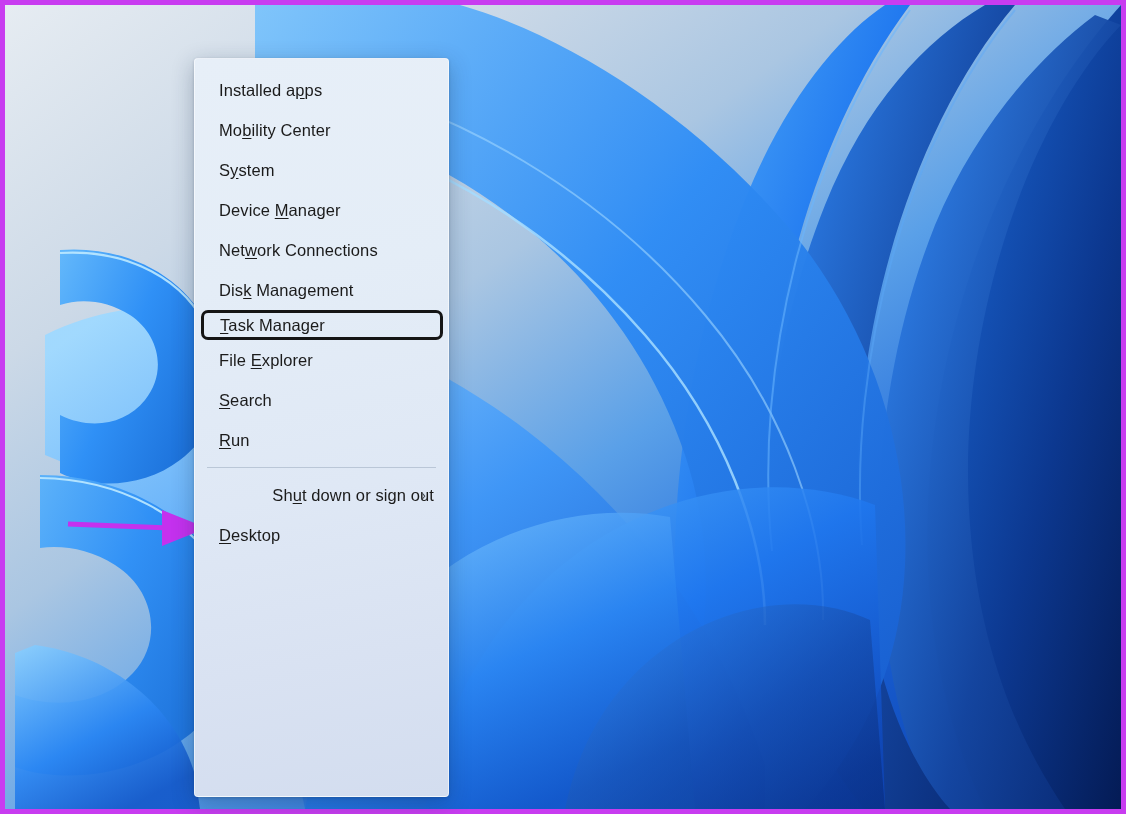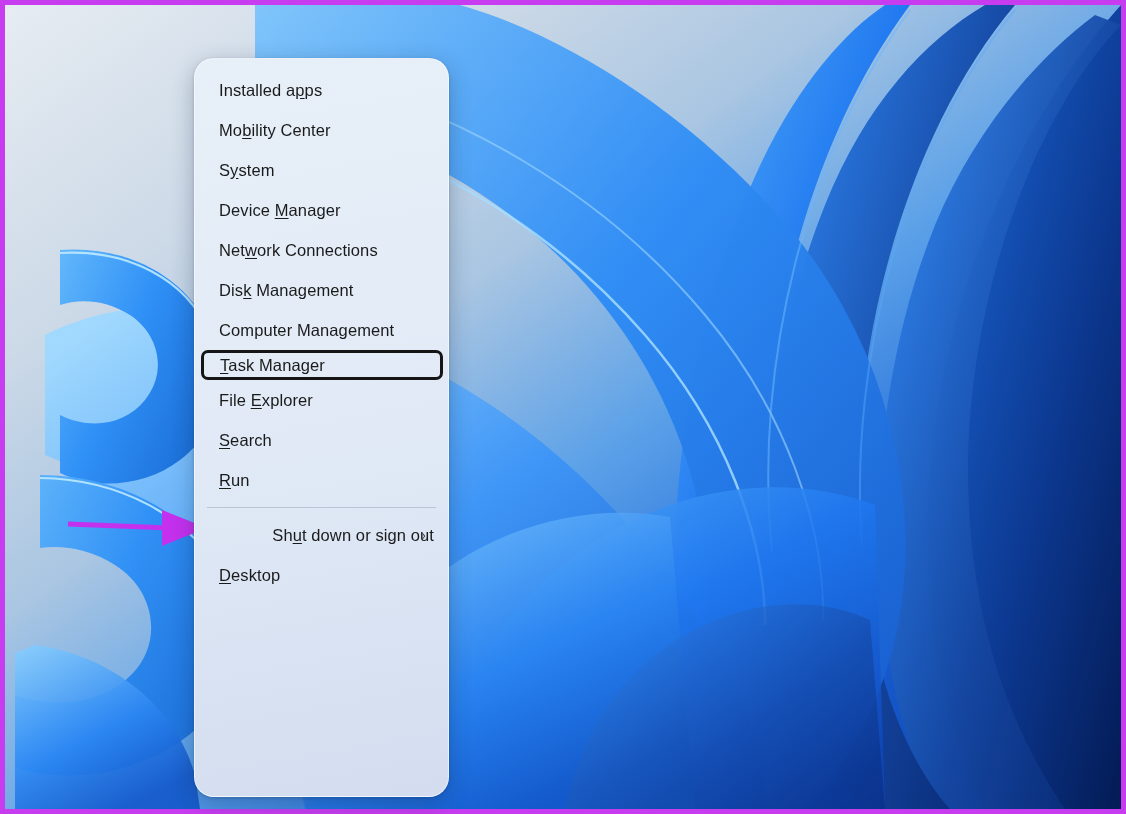--- a/index.html
+++ b/index.html
@@ -18,21 +18,21 @@
     width:1116px; height:804px;
     overflow:hidden;
     background:linear-gradient(135deg,#dfe7ef 0%,#c9d7e6 26%,#b9cbdf 40%,#9fc0de 52%,#7fb6e6 62%,#2f7fe8 72%,#1352c8 86%,#0b3fae 100%);
   }
   #wallSvg { position:absolute; left:0; top:0; width:1116px; height:804px; display:block; }
 
   
   #menu {
     position:absolute; left:194px; top:58px;
     width:255px; height:739px;
-    border-radius:20px;
+    border-radius:4px;
     background:linear-gradient(170deg,#e7eff8 0%,#e4edf7 30%,#dfe8f5 58%,#d9e2f2 80%,#d3ddef 100%);
     box-shadow:0 6px 22px rgba(20,40,70,.30), 0 1px 3px rgba(20,40,70,.20);
     border:1px solid rgba(255,255,255,.55);
     padding-top:11px;
     overflow:hidden;
   }
   .mi {
     position:relative;
     height:40px;
     display:flex; align-items:center;
@@ -170,23 +170,20 @@
       </div>
       <div class="mi" id="mi-devicemanager">
         <span>Device <span class="acc">M</span>anager</span>
       </div>
       <div class="mi" id="mi-networkconnections">
         <span>Net<span class="acc">w</span>ork Connections</span>
       </div>
       <div class="mi" id="mi-diskmanagement">
         <span>Dis<span class="acc">k</span> Management</span>
       </div>
-      <div class="mi" id="mi-computermanagement">
-        <span>Computer Mana<span class="acc">g</span>ement</span>
-      </div>
       <div class="mi" id="mi-taskmanager">
         <span><span class="acc">T</span>ask Manager</span>
       </div>
       <div class="mi" id="mi-fileexplorer">
         <span>File <span class="acc">E</span>xplorer</span>
       </div>
       <div class="mi" id="mi-search">
         <span><span class="acc">S</span>earch</span>
       </div>
       <div class="mi" id="mi-run">

